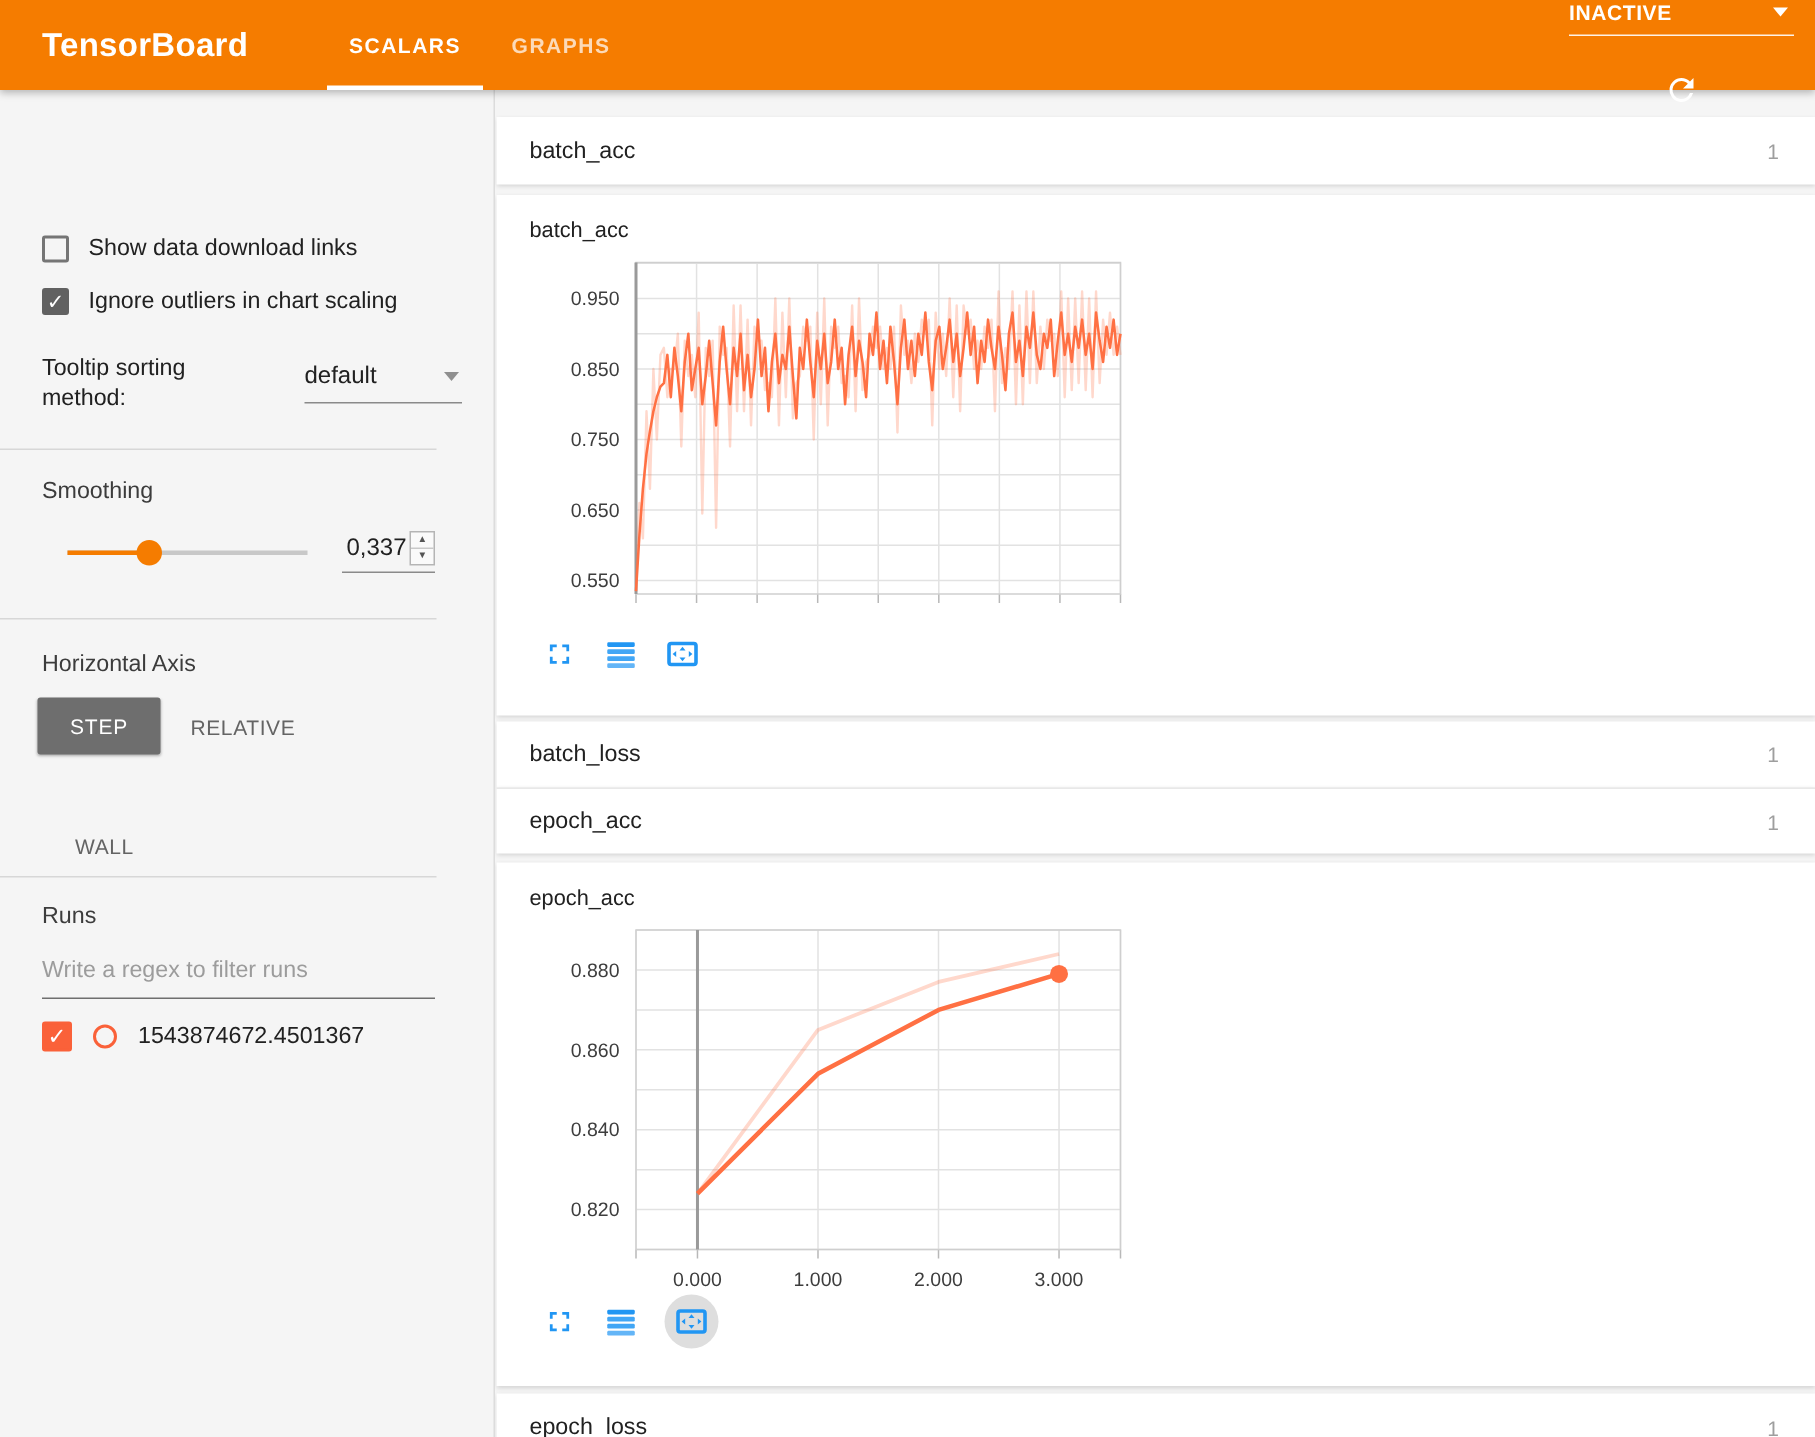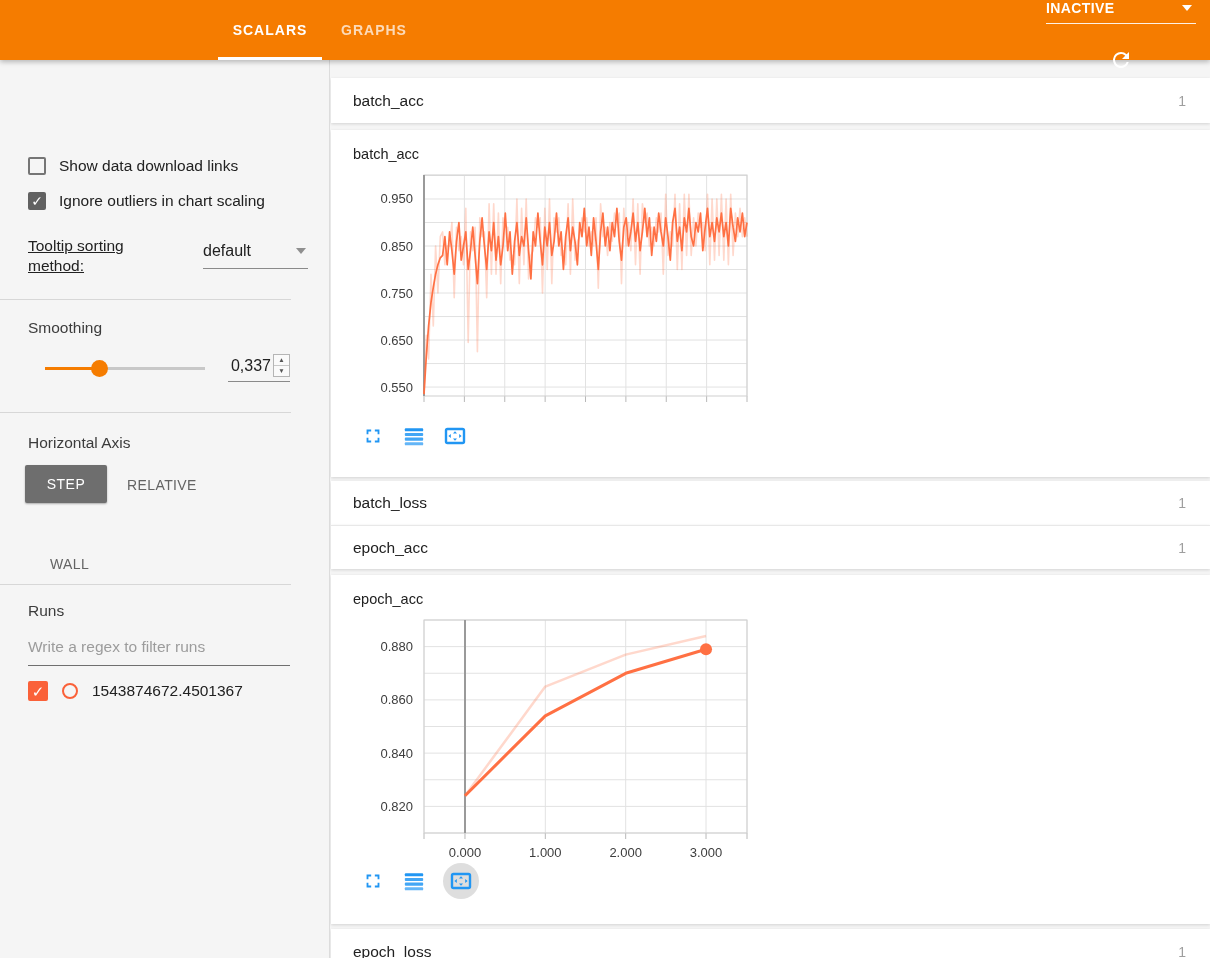--- a/index.html
+++ b/index.html
@@ -34,21 +34,21 @@
   .sidebar {
     position:absolute; left:0; top:60px; width:330px; height:898px;
     background:#f5f5f5; border-right:1px solid #dcdcdc; overflow:hidden; z-index:2;
   }
   .divider { position:absolute; left:0; width:291px; height:1px; background:#d7d7d7; }
   .cb-row { position:absolute; left:28px; display:flex; align-items:center; gap:13px; white-space:nowrap; }
   .cb { width:18px; height:18px; border:2px solid #757575; border-radius:2px; background:transparent; flex:0 0 auto; cursor:pointer;
         display:flex; align-items:center; justify-content:center; font-size:14px; line-height:1; color:#fff; }
   .cb.checked-dark { background:#616161; border-color:#616161; }
   .cb-label { font-size:15.5px; color:#212121; }
-  .tooltip-label { position:absolute; left:28px; top:176px; width:118px; font-size:15.5px; line-height:20px; color:#212121;text-decoration:underline; }
+  .tooltip-label { position:absolute; left:28px; top:176px; width:118px; font-size:15.5px; line-height:20px; color:#212121; }
   .dd { position:absolute; left:183px; top:182px; width:105px; border-bottom:1px solid #8a8a8a; padding-bottom:8px; display:flex; align-items:center; cursor:pointer;margin-left:20px; }
   .dd .dd-value { font-size:16px; color:#212121; }
   .caret-g { width:0; height:0; border-left:5px solid transparent; border-right:5px solid transparent; border-top:6px solid #8f8f8f; margin-left:auto; margin-right:2px; }
   .side-label { position:absolute; left:28px; font-size:15.5px; color:#3c3c3c; }
   .slider { position:absolute; left:45px; top:307px; width:160px; height:3px; background:#c8c8c8; cursor:pointer; }
   .slider-fill { position:absolute; left:0; top:0; height:3px; background:#f57c00; }
   .slider-thumb { position:absolute; top:-7px; width:17px; height:17px; border-radius:50%; background:#f57c00; cursor:pointer; }
   .smooth-box { position:absolute; left:228px; top:294px; width:62px; border-bottom:1px solid #8a8a8a; padding-bottom:4px; display:flex; align-items:center; justify-content:flex-end; }
   .smooth-value { font-size:16px; color:#212121; margin-right:2px; }
   .spinner { width:17px; height:23px; border:1px solid #b5b5b5; background:#fafafa; display:flex; flex-direction:column; cursor:pointer; }
@@ -78,20 +78,21 @@
   .chart-svg { display:block; margin:10px 0 0 22px; }
   .icon-row { display:flex; align-items:center; gap:17px; margin:14px 0 0 30px; }
   .cicon { width:24px; height:24px; display:flex; align-items:center; justify-content:center; cursor:pointer; }
   .cicon-wrap { width:36px; height:36px; border-radius:50%; display:flex; align-items:center; justify-content:center; }
   .cicon-wrap.active { background:#dedede; }
 </style>
 </head>
 <body>
 
 <div class="appbar">
+  <div class="brand">TensorBoard</div>
   <div class="tabs">
     <div class="tab active">
       <span>SCALARS</span>
     </div>
     <div class="tab">
       <span>GRAPHS</span>
     </div>
   </div>
   <div class="appbar-right">
     <div class="status-select">

